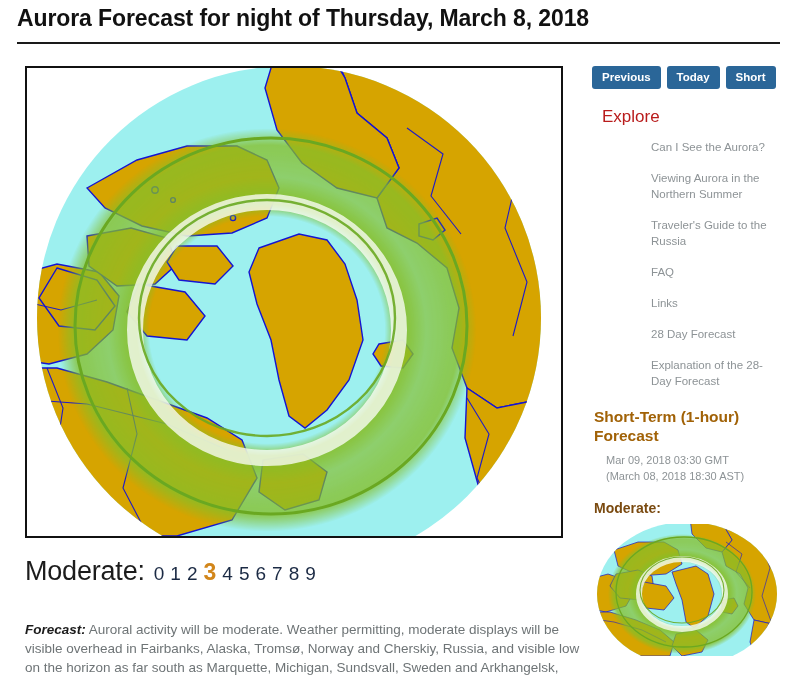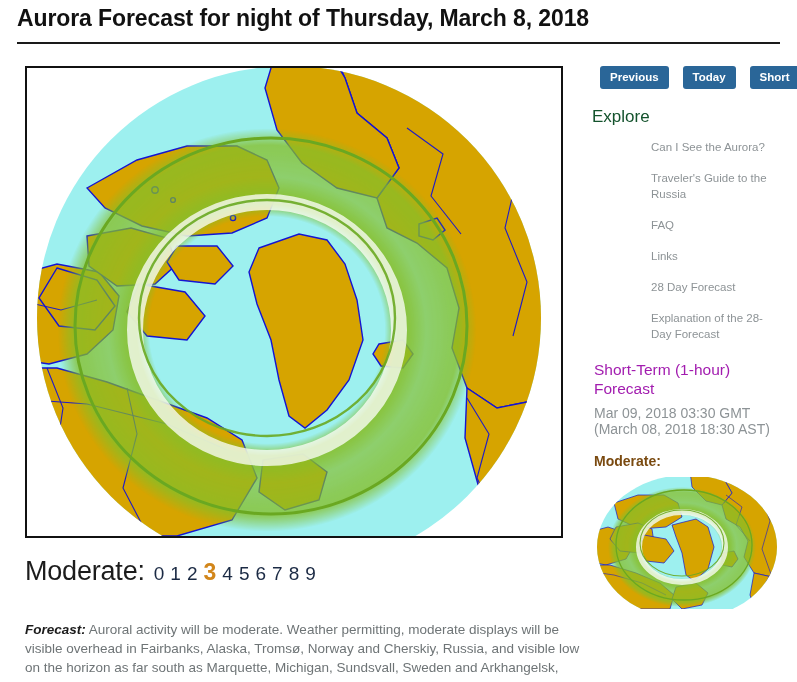--- a/index.html
+++ b/index.html
@@ -57,37 +57,37 @@
     font-weight:700; font-style:italic; color:#1c1c1c;margin-top:36px;
   }
 
   
   .sidebar { position:absolute; left:592px; top:66px; width:190px; }
   .btn-row { display:flex; gap:6px; margin-bottom:18px; }
   .nav-btn {
     background:#2a6698; color:#ffffff;
     font-size:11.5px; font-weight:700;
     padding:4px 10px 5px; border:none; border-radius:3px;
-    cursor:pointer; line-height:14px; font-family:"Liberation Sans", sans-serif;margin-left:8px;
+    cursor:pointer; line-height:14px; font-family:"Liberation Sans", sans-serif;
   }
   .explore-title {
-    font-size:17px; color:#14532d; font-weight:400; margin:0 0 12px 0;
+    font-size:17px; color:#b91c1c; font-weight:400; margin:0 0 12px 10px;
   }
   .explore-list { list-style:none; margin:0 0 18px 0; padding:0 0 0 24px; }
   .explore-list li { margin-bottom:15px; }
   .explore-link {
     font-size:11.5px; color:#8d9396; text-decoration:none;
     line-height:16px; display:block; cursor:pointer;margin-left:35px;
   }
   .short-title {
-    font-size:15.5px; color:#a21caf; font-weight:400;
+    font-size:15.5px; color:#a16207; font-weight:700;
     line-height:19px; margin:8px 0 7px 2px;
   }
   .short-times {
-    font-size:14px; color:#8d9396; line-height:16px; margin:0 0 16px 2px;
+    font-size:11px; color:#8d9396; line-height:16px; margin:0 0 16px 14px;
   }
   .short-level {
     font-size:14px; font-weight:700; color:#7a4a10; margin:0 0 8px 2px;
   }
   .thumb-wrap { margin-left:2px; width:186px; height:132px; }
   .thumb-svg { display:block; width:100%; height:100%; }
 </style>
 </head>
 <body>
 
@@ -222,20 +222,23 @@
       <button class="nav-btn">Previous</button>
       <button class="nav-btn">Today</button>
       <button class="nav-btn">Short</button>
     </div>
 
     <h2 class="explore-title">Explore</h2>
 
     <ul class="explore-list">
       <li>
         <a class="explore-link">Can I See the Aurora?</a>
+      </li>
+      <li>
+        <a class="explore-link">Viewing Aurora in the Northern Summer</a>
       </li>
       <li>
         <a class="explore-link">Traveler's Guide to the Russia</a>
       </li>
       <li>
         <a class="explore-link">FAQ</a>
       </li>
       <li>
         <a class="explore-link">Links</a>
       </li>

